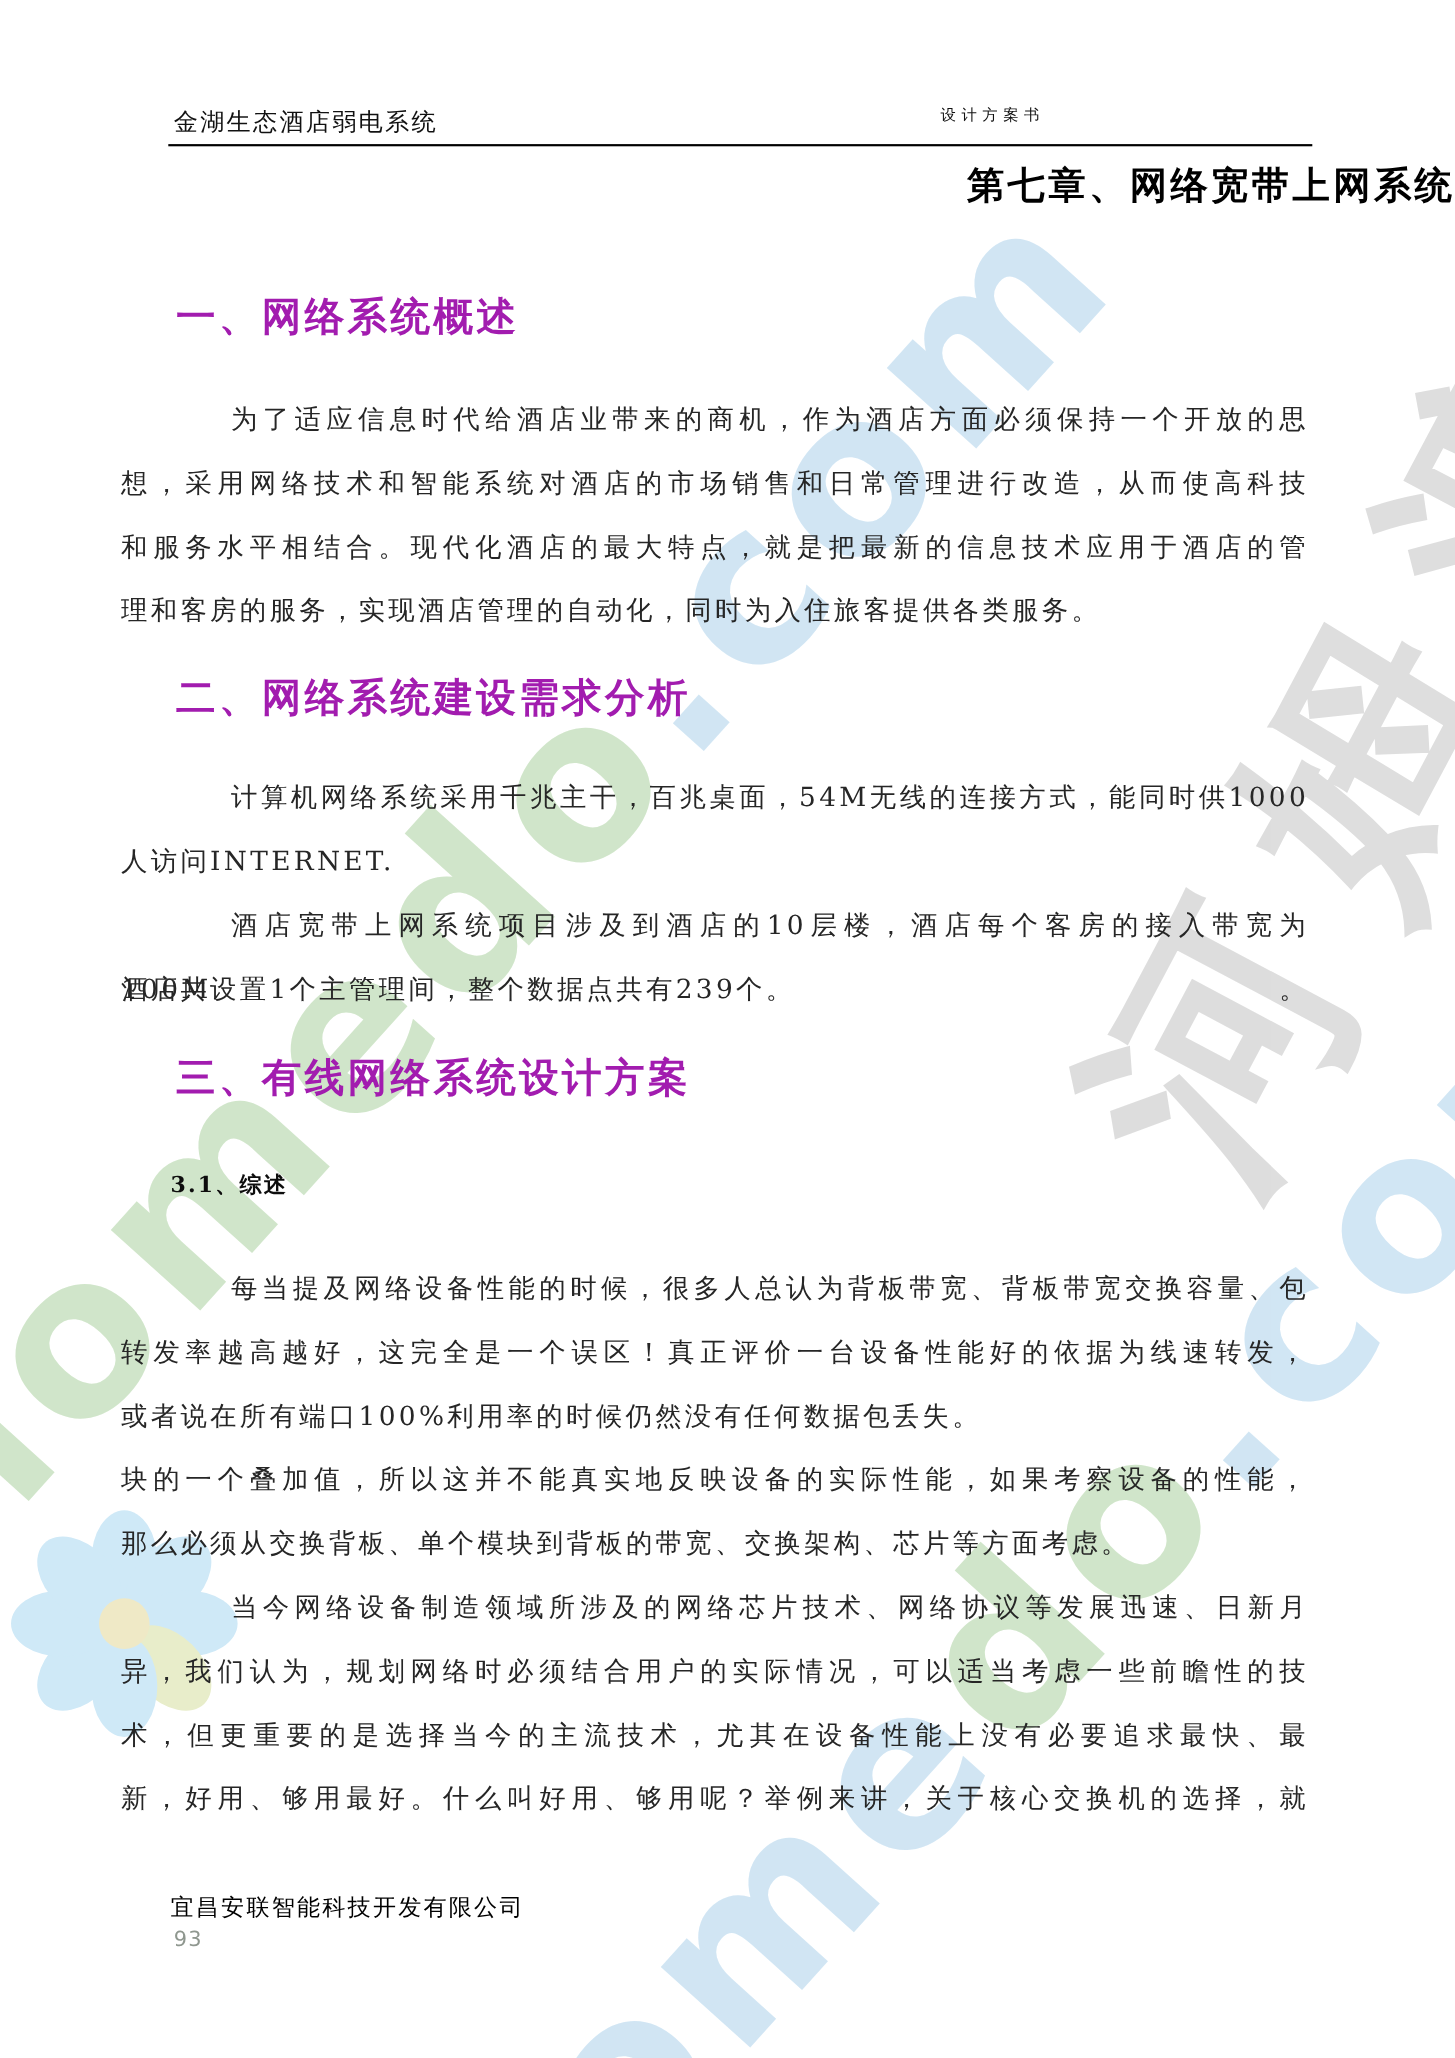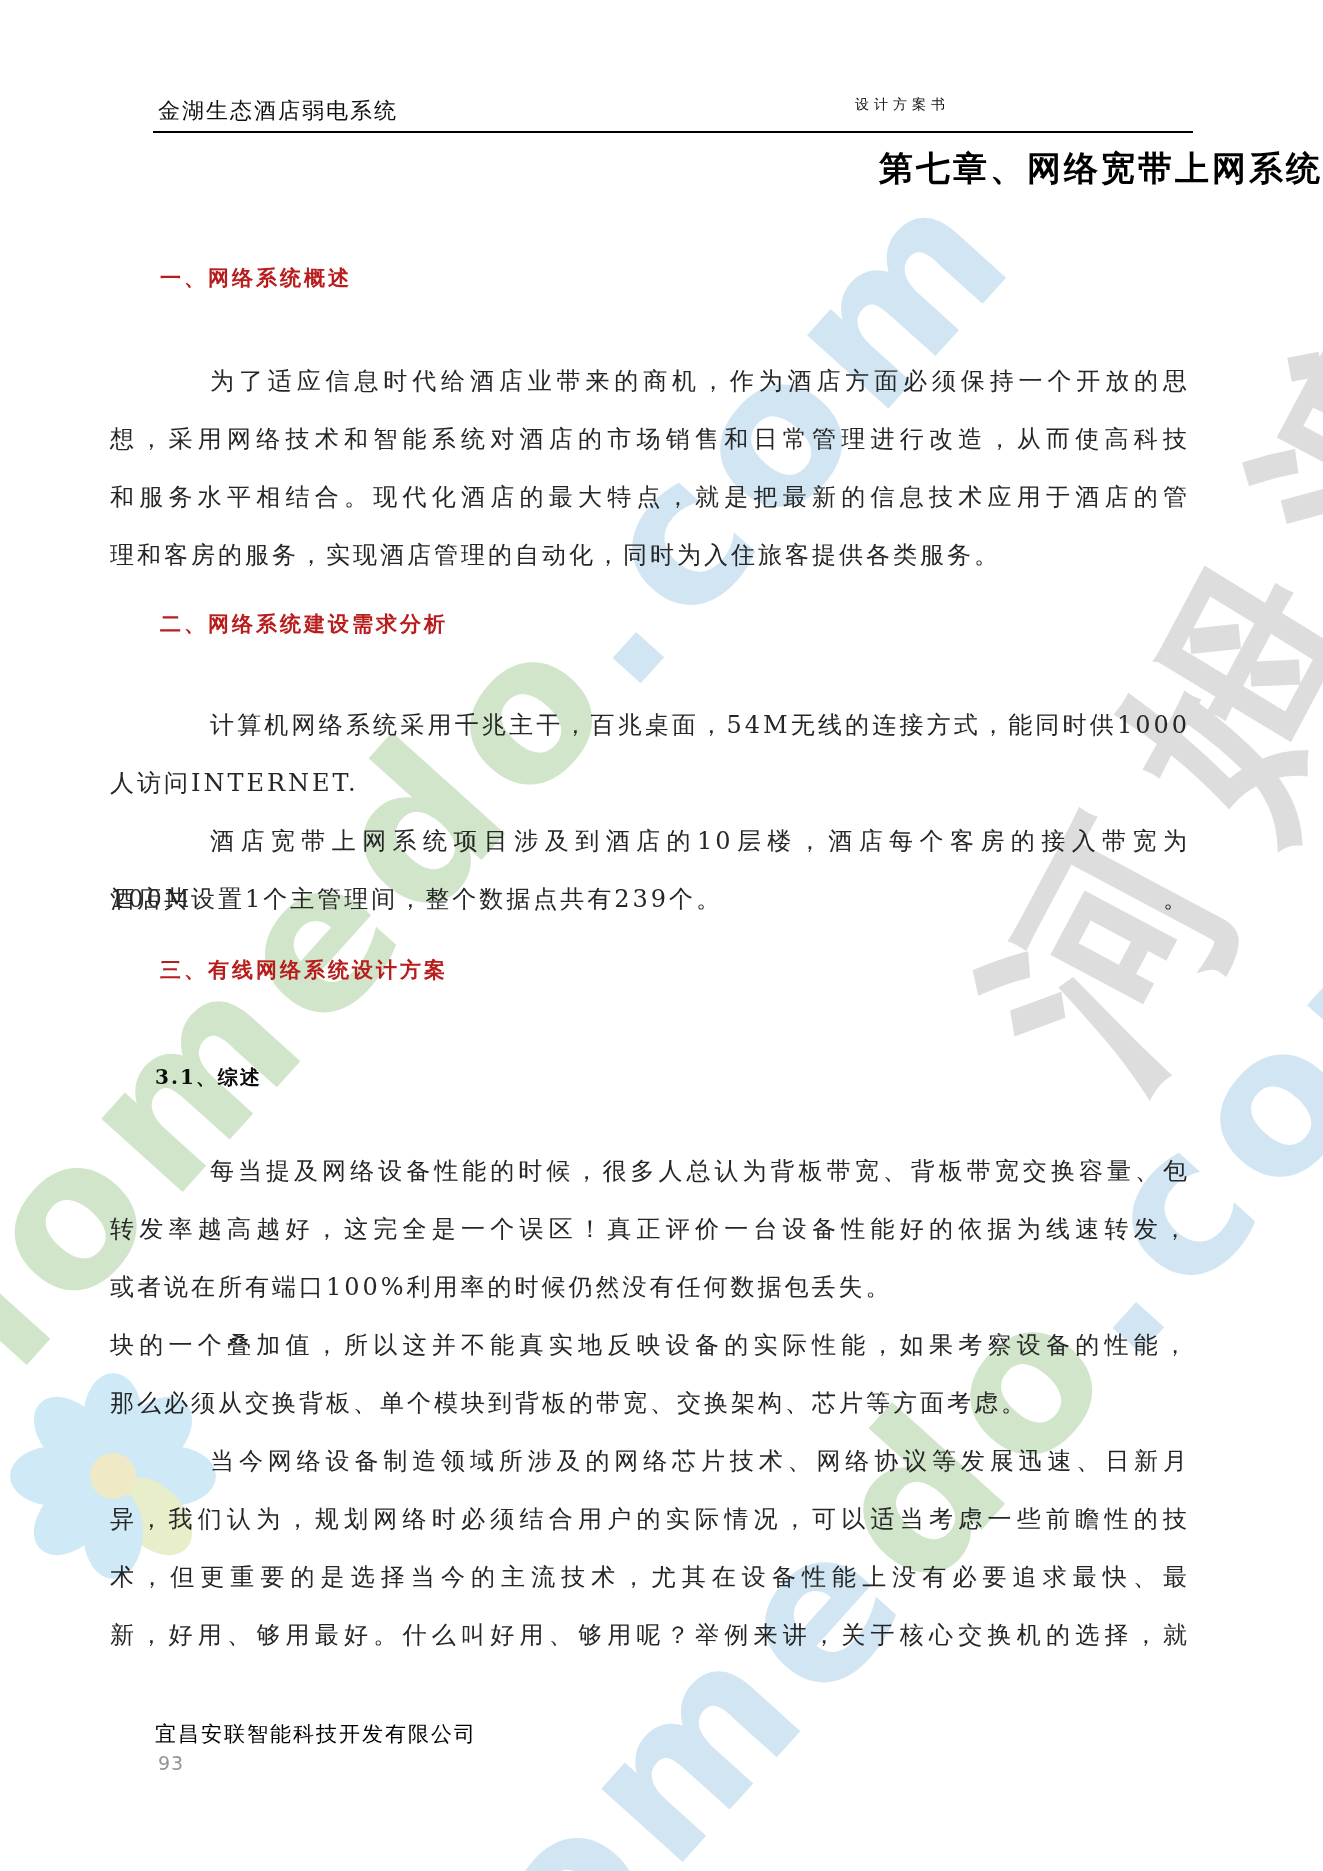--- a/index.html
+++ b/index.html
@@ -30,21 +30,21 @@
   .hdr-right{position:absolute;left:855px;top:96px;font-size:14px;letter-spacing:5px;color:#111;}
   .hdr-rule{position:absolute;left:153px;top:131px;width:1040px;height:2px;background:#000;}
   .doc-title{
     position:absolute;left:0;top:146px;width:100%;text-align:right;
     font-family:"DejaVu Sans","Liberation Sans",sans-serif;
     font-weight:bold;font-size:34px;letter-spacing:3px;color:#000;
   }
   .h-sec{
     position:absolute;left:160px;
     font-family:"DejaVu Sans","Liberation Sans",sans-serif;
-    font-weight:bold;font-size:21px;letter-spacing:3px;color:#b91c1c;
+    font-weight:bold;font-size:36px;letter-spacing:3px;color:#a21caf;
   }
   .h-sec.s1{top:264px;}
   .h-sec.s2{top:610px;}
   .h-sec.s3{top:956px;}
   .h-sub{
     position:absolute;left:155px;top:1064px;
     font-weight:bold;font-size:20px;letter-spacing:2px;color:#0d0d0d;
   }
   .para{position:absolute;left:110px;width:1080px;}
   .para.p1{top:352px;}

